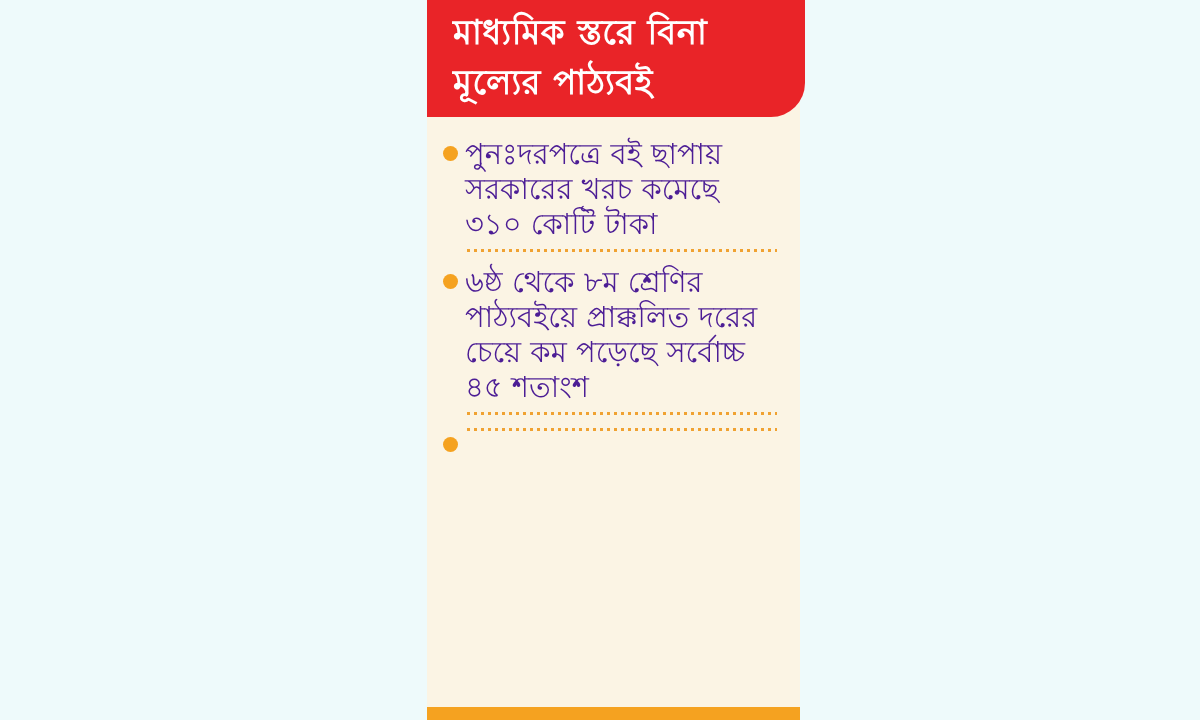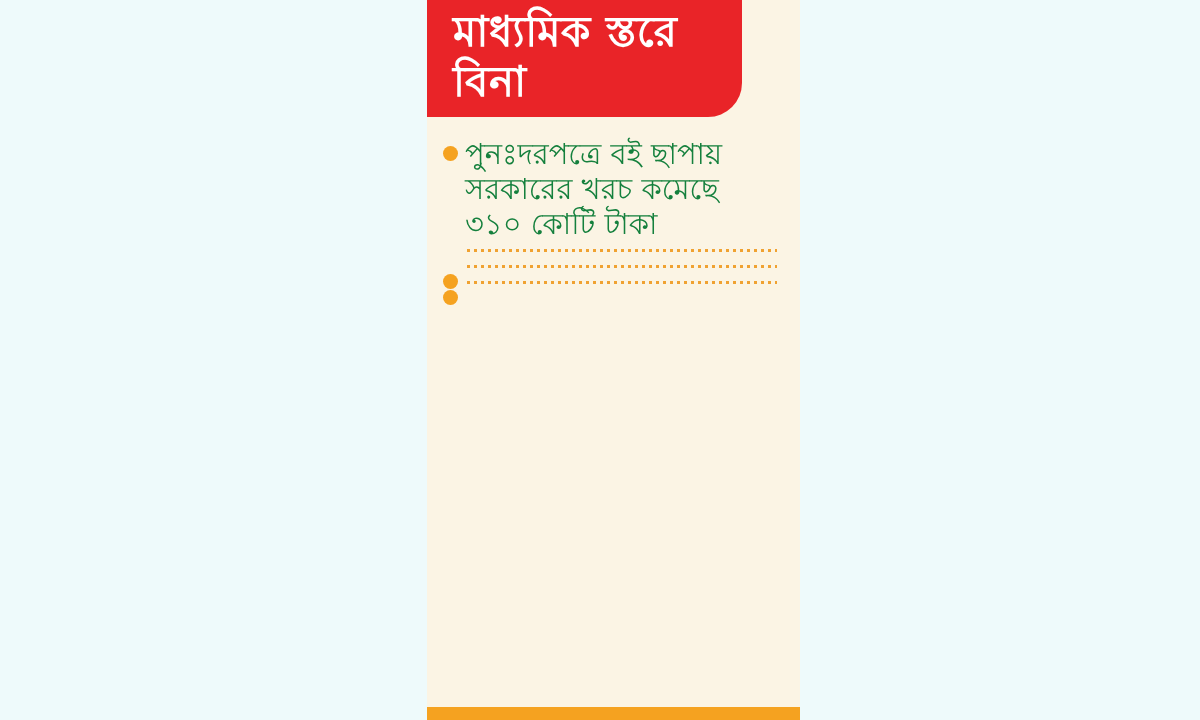--- a/index.html
+++ b/index.html
@@ -13,44 +13,44 @@
     position: absolute;
     left: 427px;
     top: 0;
     width: 373px;
     height: 720px;
     background: #FBF4E4;
   }
   .card-header {
     position: absolute;
     left: 0; top: 0;
-    width: 315px;
+    width: 378px;
     height: 117px;
     background: #E92428;
     border-radius: 0 0 34px 0;
     color: #FFFFFF;
     padding: 7px 16px 0 26px;
-    font-size: 42px;
+    font-size: 34px;
     line-height: 50px;
     font-weight: bold;
     letter-spacing: 0.5px;
   }
   .card-body {
     position: absolute;
     left: 0; top: 117px;
     width: 373px;
     padding-top: 20px;
   }
   .bullet-item {
     position: relative;
     padding-left: 38px;
     padding-right: 10px;
     font-size: 29px;
     line-height: 35px;
-    color: #15803d;
+    color: #4c1d95;
   }
   .bullet-dot {
     position: absolute;
     left: 16px;
     top: 9px;
     width: 15px;
     height: 15px;
     border-radius: 50%;
     background: #F5A220;
   }
@@ -70,29 +70,31 @@
     height: 13px;
     background: #F5A220;
   }
 </style>
 </head>
 <body>
 
 <div class="info-card">
   <div class="card-header">
     <div>মাধ্যমিক স্তরে বিনা</div>
+    <div>মূল্যের পাঠ্যবই</div>
   </div>
   <div class="card-body">
       <div class="bullet-item">
         <span class="bullet-dot"></span>
         <div>পুনঃদরপত্রে বই ছাপায়<br>সরকারের খরচ কমেছে<br>৩১০ কোটি টাকা</div>
       </div>
       <div class="dotted-separator"></div>
       <div class="bullet-item">
         <span class="bullet-dot"></span>
+        <div>৬ষ্ঠ থেকে ৮ম শ্রেণির<br>পাঠ্যবইয়ে প্রাক্কলিত দরের<br>চেয়ে কম পড়েছে সর্বোচ্চ<br>৪৫ শতাংশ</div>
       </div>
       <div class="dotted-separator"></div>
       <div class="bullet-item">
         <span class="bullet-dot"></span>
       </div>
       <div class="dotted-separator"></div>
     </div>
   <div class="footer-bar"></div>
 </div>
 

